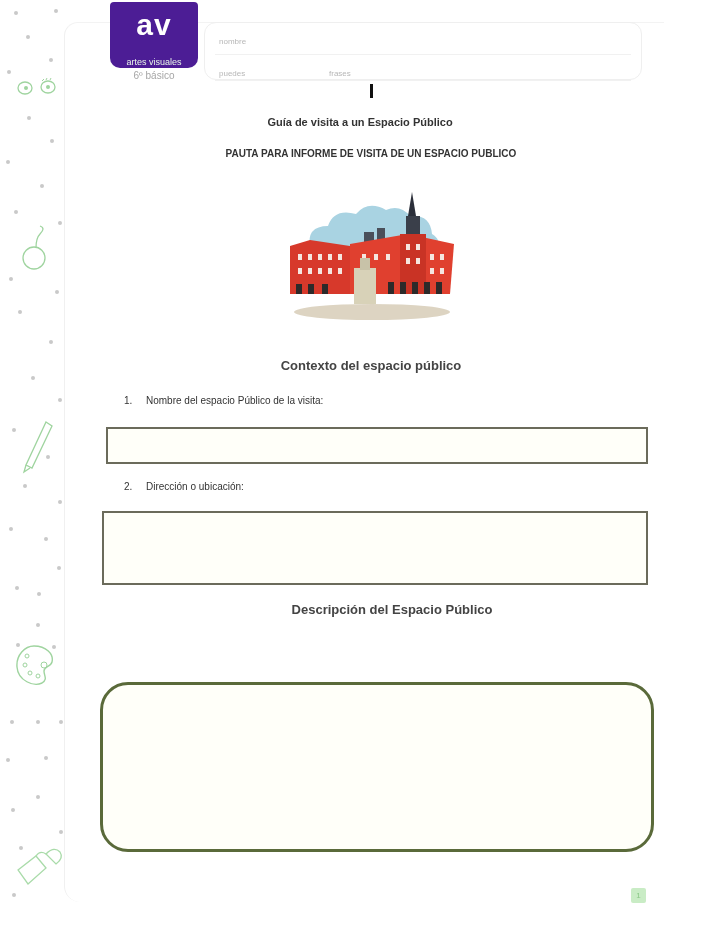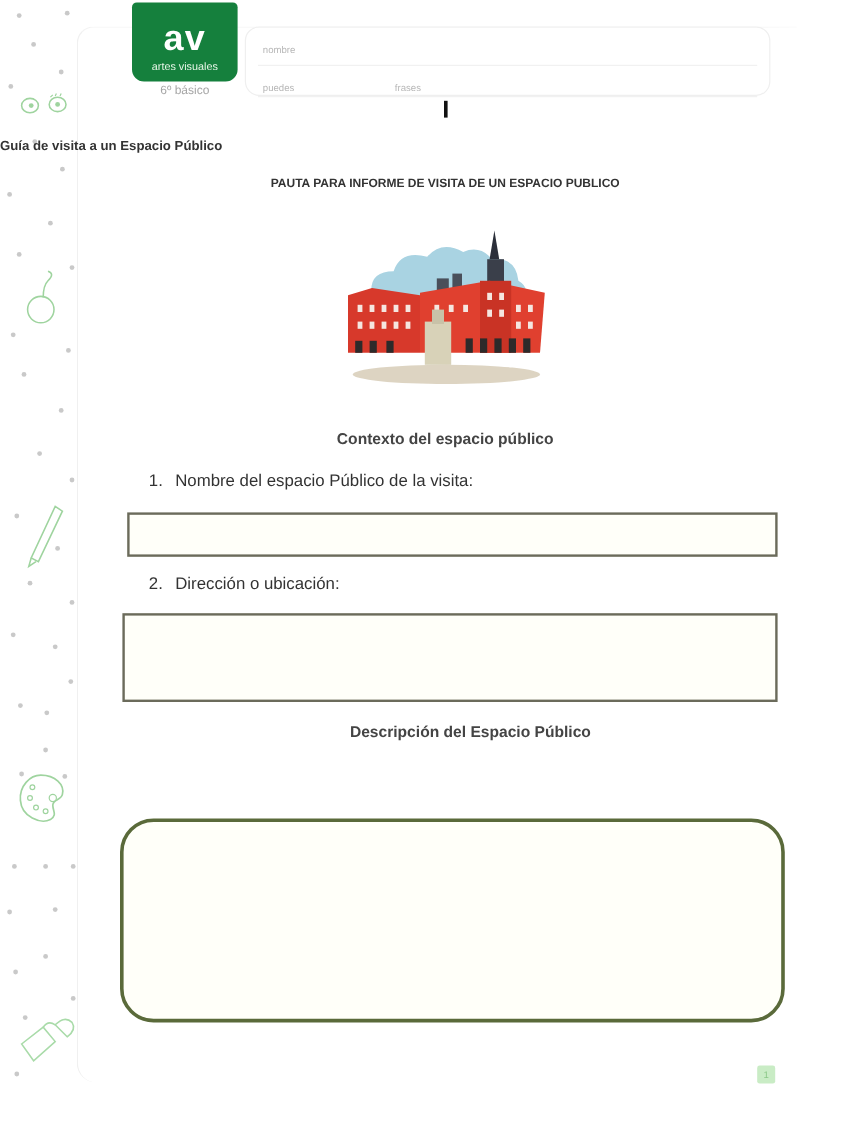--- a/index.html
+++ b/index.html
@@ -11,44 +11,44 @@
     border-left: 1px solid #f0f0f0; border-top: 1px solid #f3f3f3;
     border-top-left-radius: 14px; border-bottom-left-radius: 16px;
   }
 
   .dot { position: absolute; width: 4px; height: 4px; border-radius: 50%; background: #c9c9c9; }
 
   .side-icon { position: absolute; }
 
   .logo {
     position: absolute; left: 110px; top: 2px; width: 88px; height: 66px;
-    background: #15803d; border-radius: 4px 4px 10px 10px;
-    display: flex; flex-direction: column; align-items: center; justify-content: center;
+    background: #4c1d95; border-radius: 4px 4px 10px 10px;
+    display: flex; flex-direction: column; align-items: center; justify-content: space-between;
   }
   .logo-av { color: #fff; font-weight: bold; font-size: 30px; line-height: 34px; margin-top: 6px; letter-spacing: 1px; }
   .logo-sub { color: #e8f6e8; font-size: 9px; line-height: 11px; }
   .logo-grade { position: absolute; left: 110px; top: 70px; width: 88px; text-align: center; font-size: 10px; color: #a6a6a6; }
 
   .header-box {
     position: absolute; left: 204px; top: 22px; width: 438px; height: 58px;
     border: 1px solid #efefef; border-radius: 12px;
   }
   .header-line { position: absolute; left: 10px; right: 10px; height: 1px; background: #f1f1f1; }
   .header-label { position: absolute; font-size: 8px; color: #b7b7b7; }
 
   .cursor-mark { position: absolute; left: 370px; top: 84px; width: 3px; height: 14px; background: #111; }
 
-  .title-1 { position: absolute; left: 0; width: 720px; top: 116px; font-size: 11px; font-weight: bold; color: #333; }
+  .title-1 { position: absolute; left: 0; width: 720px; top: 116px; text-align: center; font-size: 11px; font-weight: bold; color: #333; }
   .title-2 { position: absolute; left: 0; width: 742px; top: 148px; text-align: center; font-size: 10px; font-weight: bold; color: #333; }
 
   .illustration { position: absolute; left: 282px; top: 188px; width: 180px; height: 140px; }
 
   .section-title { position: absolute; left: 0; text-align: center; font-size: 13px; font-weight: bold; color: #444; }
 
-  .question { position: absolute; font-size: 14px; color: #333; line-height: 13px; }
+  .question { position: absolute; font-size: 10px; color: #333; line-height: 13px; }
   .q-num { display: inline-block; width: 22px; }
 
   .answer-box { position: absolute; background: #fffff9; border: 2px solid #6b6b5b; }
   .answer-round { position: absolute; background: #fffff9; border: 3px solid #5a6a3a; border-radius: 28px; }
 
   .page-num { position: absolute; left: 631px; top: 888px; width: 15px; height: 15px; background: #c9ecc5; border-radius: 2px; font-size: 8px; color: #8bc887; text-align: center; line-height: 15px; }
 </style>
 </head>
 <body>
 

